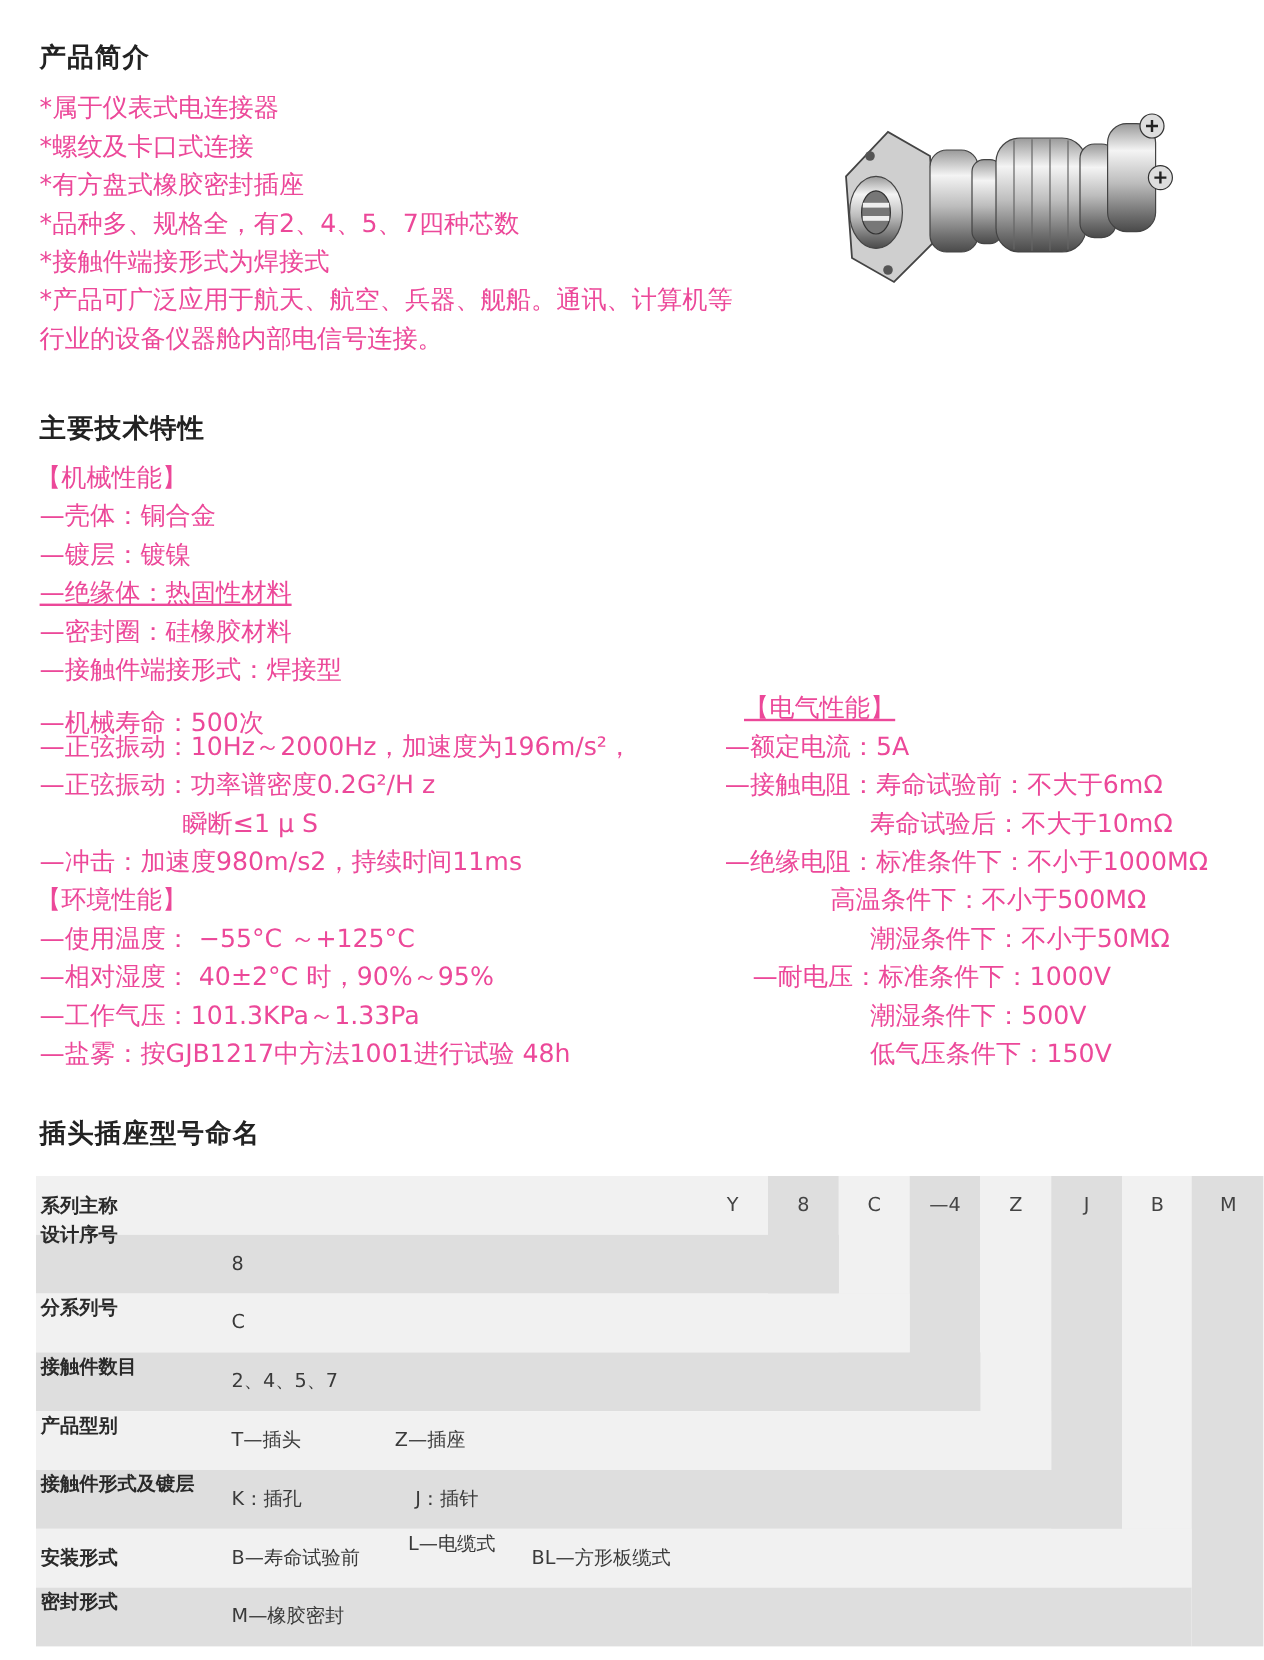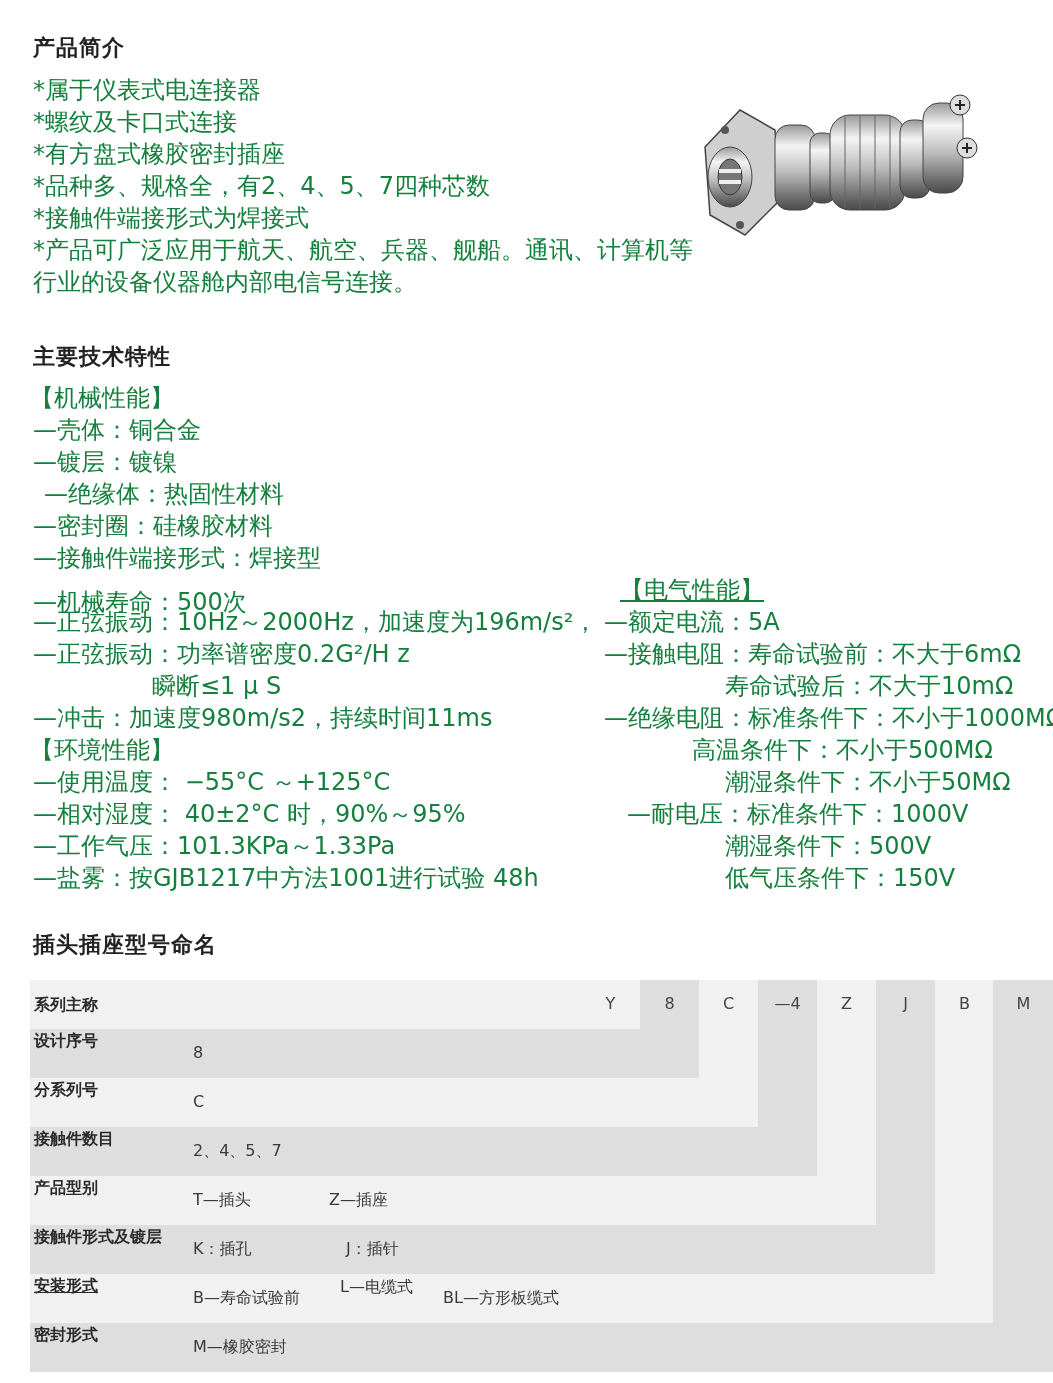--- a/index.html
+++ b/index.html
@@ -1,20 +1,20 @@
 <!DOCTYPE html>
 <html><head>
 <meta charset="utf-8">
 <style>
   * { box-sizing: border-box; margin: 0; padding: 0; }
   html, body { width: 1053px; height: 1383px; background: #ffffff; overflow: hidden; }
   body { position: relative; font-family: "DejaVu Sans", "Liberation Sans", sans-serif; color: #2b2b2b; }
 
   .h2 { position: absolute; left: 33px; font-size: 22px; font-weight: bold; color: #222; letter-spacing: 1px; }
-  .line { position: absolute; font-size: 24px; color: #15803d; white-space: nowrap; line-height: 22px; }
+  .line { position: absolute; font-size: 21px; color: #ec4899; white-space: nowrap; line-height: 22px; }
 
   
   .product { position: absolute; left: 695px; top: 85px; width: 290px; height: 160px; }
 
   
   .ntable { position: absolute; left: 30px; top: 980px; width: 1023px; height: 392px; }
   .band { position: absolute; left: 0; }
   .col { position: absolute; top: 0; }
   .light { background: #f1f1f1; }
   .dark { background: #dedede; }
@@ -69,21 +69,21 @@
     <circle cx="272" cy="63" r="10" fill="#ddd" stroke="#333"></circle>
     <path d="M267 63 h10 M272 58 v10" stroke="#222" stroke-width="2"></path>
   </svg>
 </div>
 
 <div class="h2" style="top:342px;">主要技术特性</div>
 
 <div class="line" style="left:30px;top:387px;">【机械性能】</div>
 <div class="line" style="left:33px;top:419px;">—壳体：铜合金</div>
 <div class="line" style="left:33px;top:451px;">—镀层：镀镍</div>
-<div class="line" style="left:44px;top:483px;">—绝缘体：热固性材料</div>
+<div class="line" style="left:33px;top:483px;text-decoration:underline;">—绝缘体：热固性材料</div>
 <div class="line" style="left:33px;top:515px;">—密封圈：硅橡胶材料</div>
 <div class="line" style="left:33px;top:547px;">—接触件端接形式：焊接型</div>
 <div class="line" style="left:33px;top:579px;margin-top:12px;">—机械寿命：500次</div>
 <div class="line" style="left:33px;top:611px;">—正弦振动：10Hz～2000Hz，加速度为196m/s²，</div>
 <div class="line" style="left:33px;top:643px;">—正弦振动：功率谱密度0.2G²/H z</div>
 <div class="line" style="left:152px;top:675px;">瞬断≤1 μ S</div>
 <div class="line" style="left:33px;top:707px;">—冲击：加速度980m/s2，持续时间11ms</div>
 
 <div class="line" style="left:30px;top:739px;">【环境性能】</div>
 <div class="line" style="left:33px;top:771px;">—使用温度：  −55°C ～+125°C</div>
@@ -126,26 +126,26 @@
   <div class="code" style="left:551px;">Y</div>
   <div class="code" style="left:610px;">8</div>
   <div class="code" style="left:669px;">C</div>
   <div class="code" style="left:728px;">—4</div>
   <div class="code" style="left:787px;">Z</div>
   <div class="code" style="left:846px;">J</div>
   <div class="code" style="left:905px;">B</div>
   <div class="code" style="left:964px;">M</div>
 
   <div class="rowlabel" style="top:15px;">系列主称</div>
-  <div class="rowlabel" style="top:51px;text-align:center;">设计序号</div>
+  <div class="rowlabel" style="top:39px;text-align:center;">设计序号</div>
   <div class="rowlabel" style="top:100px;">分系列号</div>
   <div class="rowlabel" style="top:149px;">接触件数目</div>
   <div class="rowlabel" style="top:198px;">产品型别</div>
   <div class="rowlabel" style="top:247px;">接触件形式及镀层</div>
-  <div class="rowlabel" style="top:296px;text-decoration:underline;">安装形式</div>
+  <div class="rowlabel" style="top:308px;">安装形式</div>
   <div class="rowlabel" style="top:345px;">密封形式</div>
 
   <div class="rowval" style="left:163px;top:63px;">8</div>
   <div class="rowval" style="left:163px;top:112px;">C</div>
   <div class="rowval" style="left:163px;top:161px;">2、4、5、7</div>
   <div class="rowval" style="left:163px;top:210px;">T—插头</div>
   <div class="rowval" style="left:299px;top:210px;">Z—插座</div>
   <div class="rowval" style="left:163px;top:259px;">K：插孔</div>
   <div class="rowval" style="left:316px;top:259px;">J：插针</div>
   <div class="rowval" style="left:163px;top:308px;">B—寿命试验前</div>

